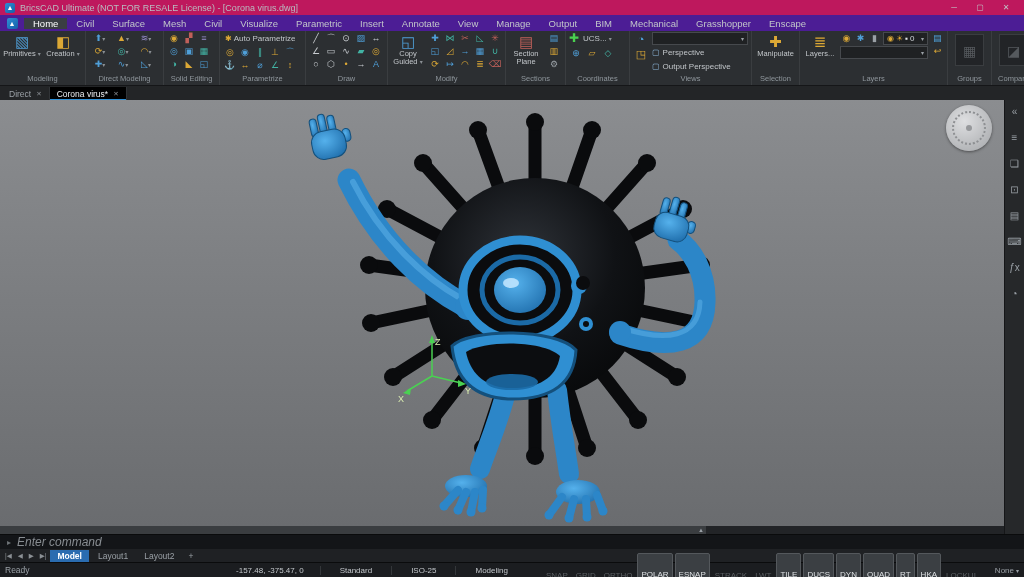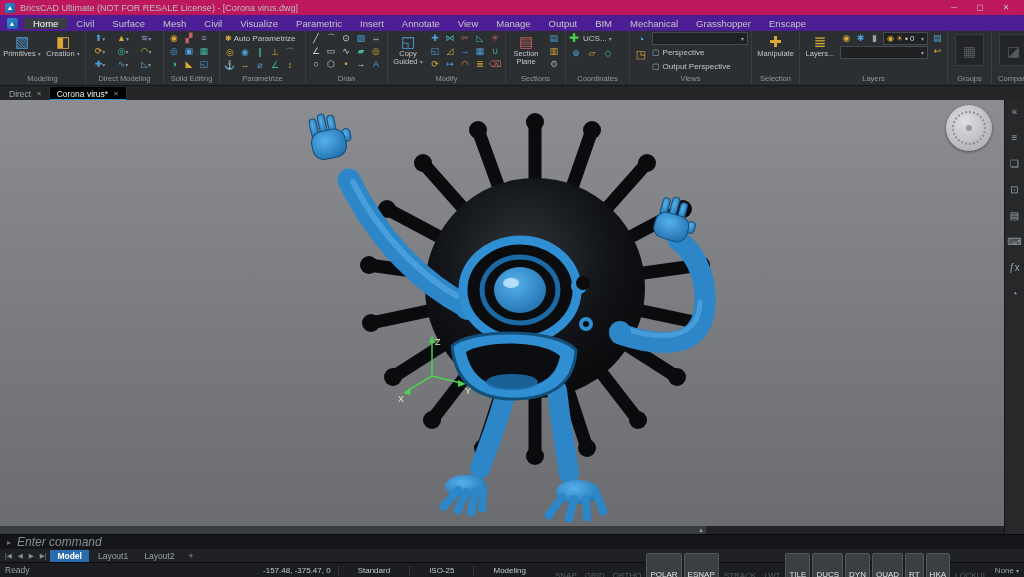--- a/index.html
+++ b/index.html
@@ -72,21 +72,21 @@
   .cmdtext{font-size:12px;color:#888d92;font-style:italic}
 
   
   .layoutbar{height:13px;background:#1f2124;display:flex;align-items:center;font-size:8.5px;gap:2px;padding:0 3px;flex:0 0 auto}
   .lnav{color:#8b9095;font-size:6.5px;padding:0 2px;cursor:default}
   .ltab{padding:0 7px;height:12px;line-height:12px;color:#9aa0a6;cursor:default}
   .ltab.active{background:#2a6cb0;color:#ffffff;font-weight:bold}
   .laadd{color:#9aa0a6;padding:0 5px;cursor:default}
 
   
-  .statusbar{height:15px;background:#1b1d20;display:flex;align-items:center;font-size:8px;padding:0 5px;gap:7px;border-top:1px solid #0a0b0c;flex:0 0 auto}
+  .statusbar{height:15px;background:#1b1d20;display:flex;align-items:center;font-size:8px;padding:0 5px;gap:16px;border-top:1px solid #0a0b0c;flex:0 0 auto}
   .ready{color:#9aa0a6;font-size:8.5px}
   .sp{flex:1}
   .coords{color:#c3c7cb;white-space:nowrap}
   .sfield{color:#c3c7cb;padding:0 19px;border-left:1px solid #34373a;white-space:nowrap;cursor:default}
   .toggles{display:flex;align-items:center;gap:2px}
   .toggle{padding:16px 3px;height:12px;line-height:12px;color:#5b5f63;cursor:default;white-space:nowrap}
   .toggle.on{background:#3b3f43;border:1px solid #54585c;color:#dde0e3;border-radius:2px;line-height:10px}
   .annot{color:#9aa0a6;display:flex;align-items:center;gap:2px;cursor:default}
   .annot .carrow{font-size:6px}
 </style>

